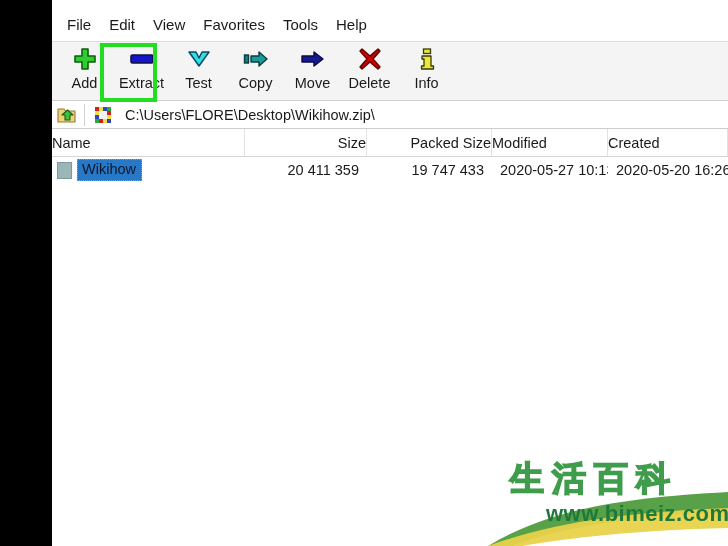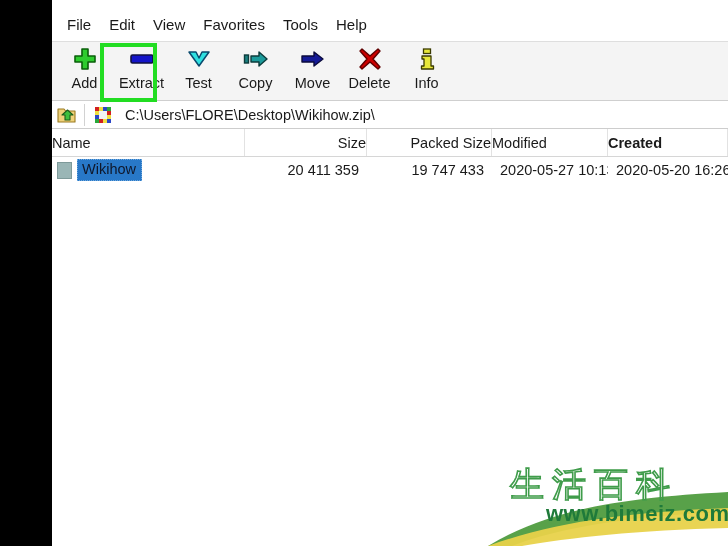--- a/index.html
+++ b/index.html
@@ -230,22 +230,21 @@
   .wm-text-cn {
     position: absolute;
     left: 22px;
     top: 2px;
     font-family: "DejaVu Sans", sans-serif;
     font-size: 34px;
     letter-spacing: 8px;
     color: transparent;
     -webkit-text-stroke: 1.6px #3f9c4a;
     white-space: nowrap;
-    font-weight: normal;
-    margin-top: 6px;
+    font-weight: bold;
   }
   .wm-text-url {
     position: absolute;
     left: 58px;
     top: 47px;
     font-size: 22px;
     font-weight: bold;
     color: #1f7a3a;
     letter-spacing: 0.5px;
     white-space: nowrap;
@@ -376,21 +375,21 @@
         </svg>
         <span class="addr-text">C:\Users\FLORE\Desktop\Wikihow.zip\</span>
       </div>
     </div>
 
     <div class="colheaders">
       <div class="col align-left" style="width:193px;">Name</div>
       <div class="col align-right" style="width:122px;">Size</div>
       <div class="col align-right" style="width:125px;">Packed Size</div>
       <div class="col align-left" style="width:116px;">Modified</div>
-      <div class="col align-left" style="width:120px;font-weight:bold;">Created</div>
+      <div class="col align-left" style="width:120px;">Created</div>
     </div>
 
     <div class="filelist">
       <div class="file-row">
         <div class="cell name-cell align-left" style="width:193px;">
           <span class="file-icon"></span>
           <span class="name-text">Wikihow</span>
         </div>
         <div class="cell align-right" style="width:122px;">20 411 359</div>
         <div class="cell align-right" style="width:125px;">19 747 433</div>

